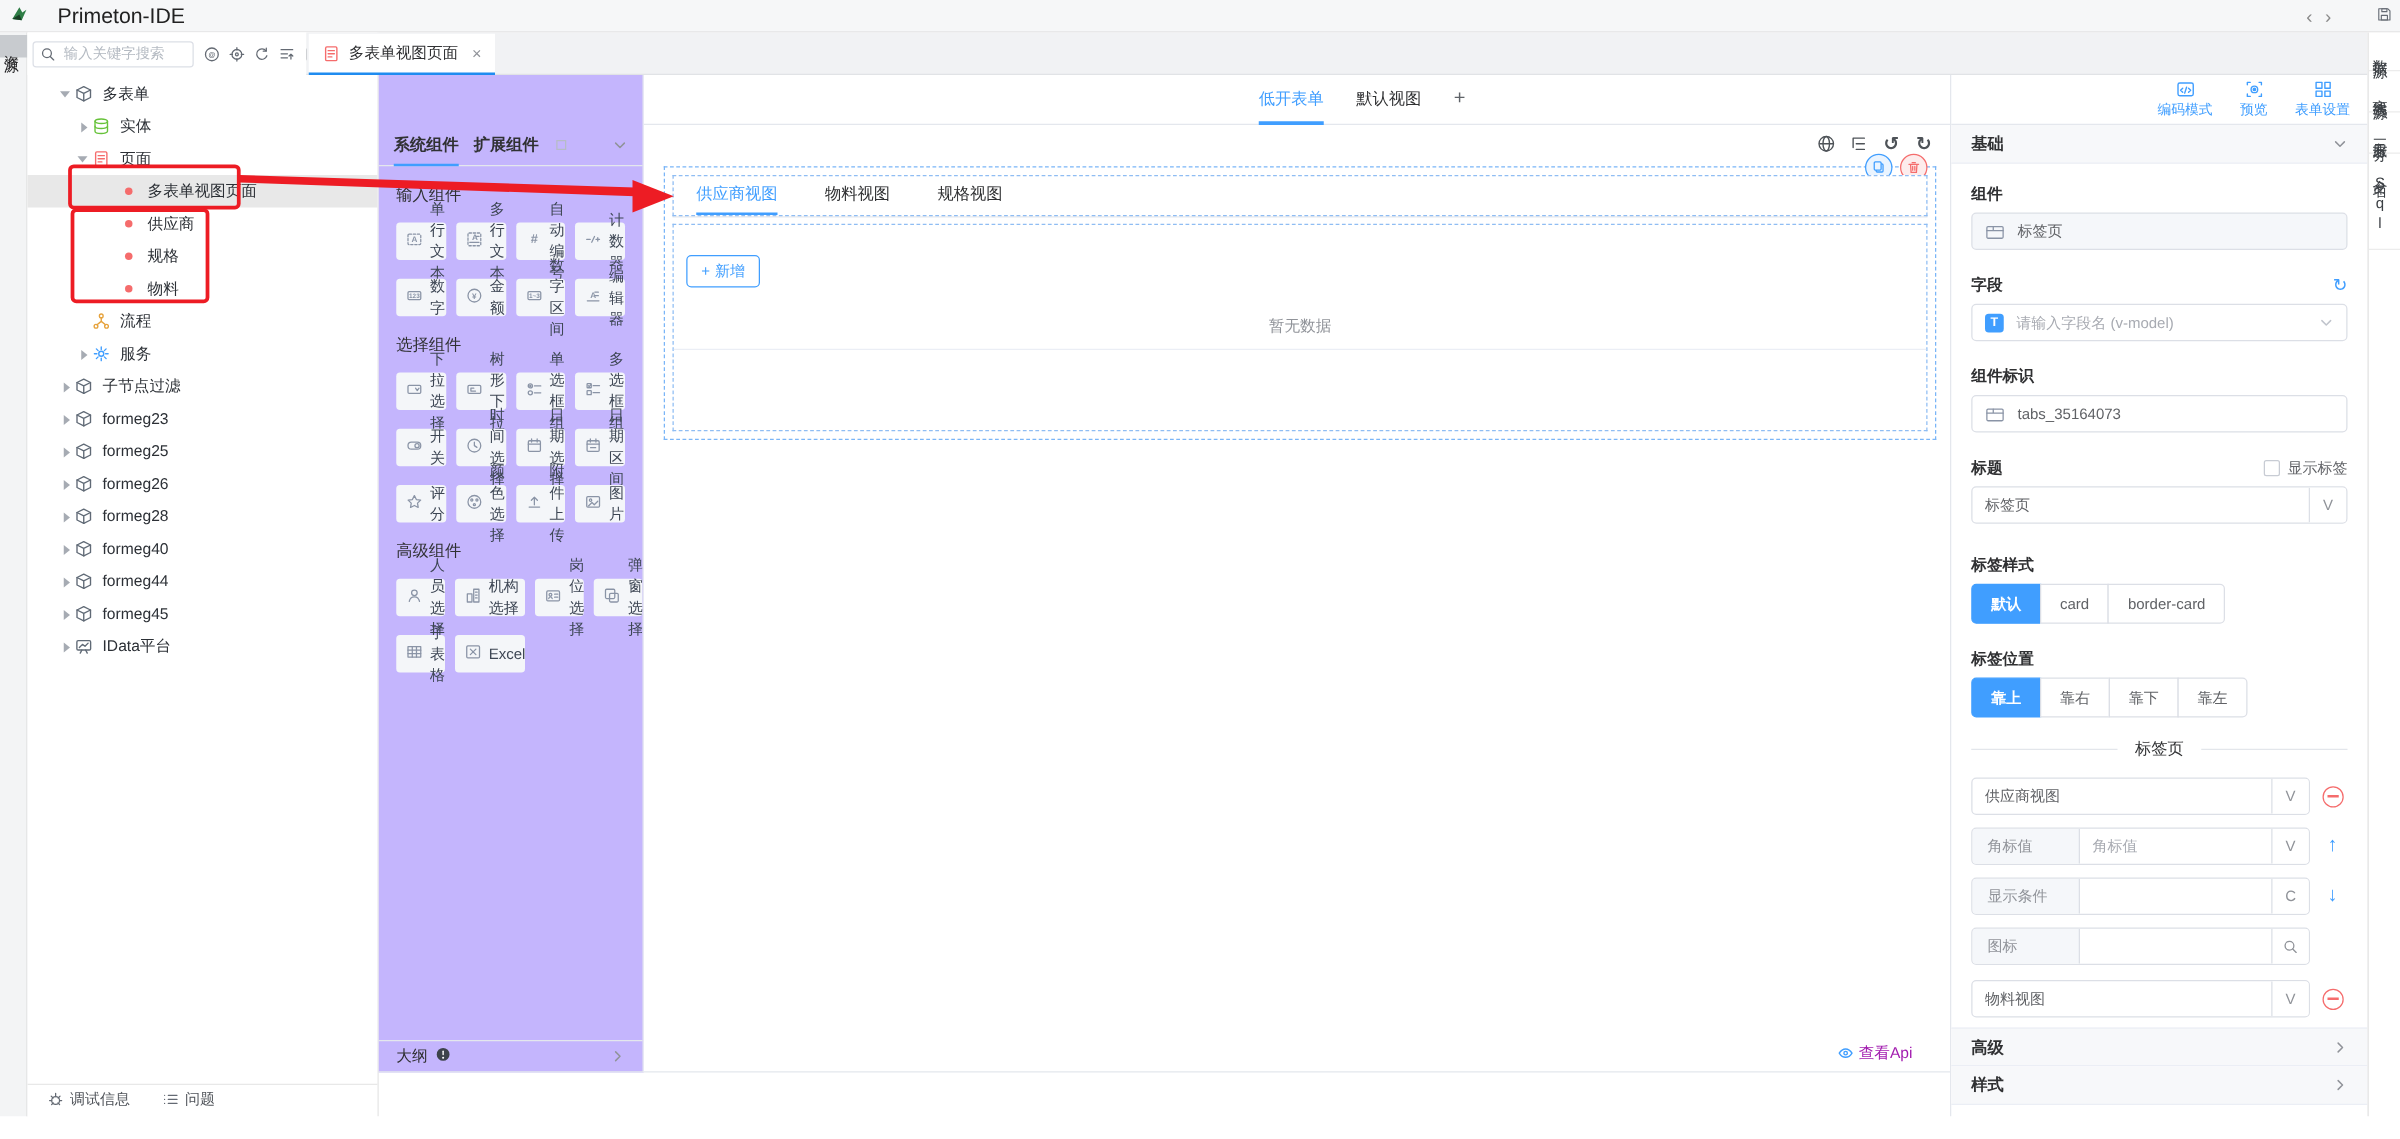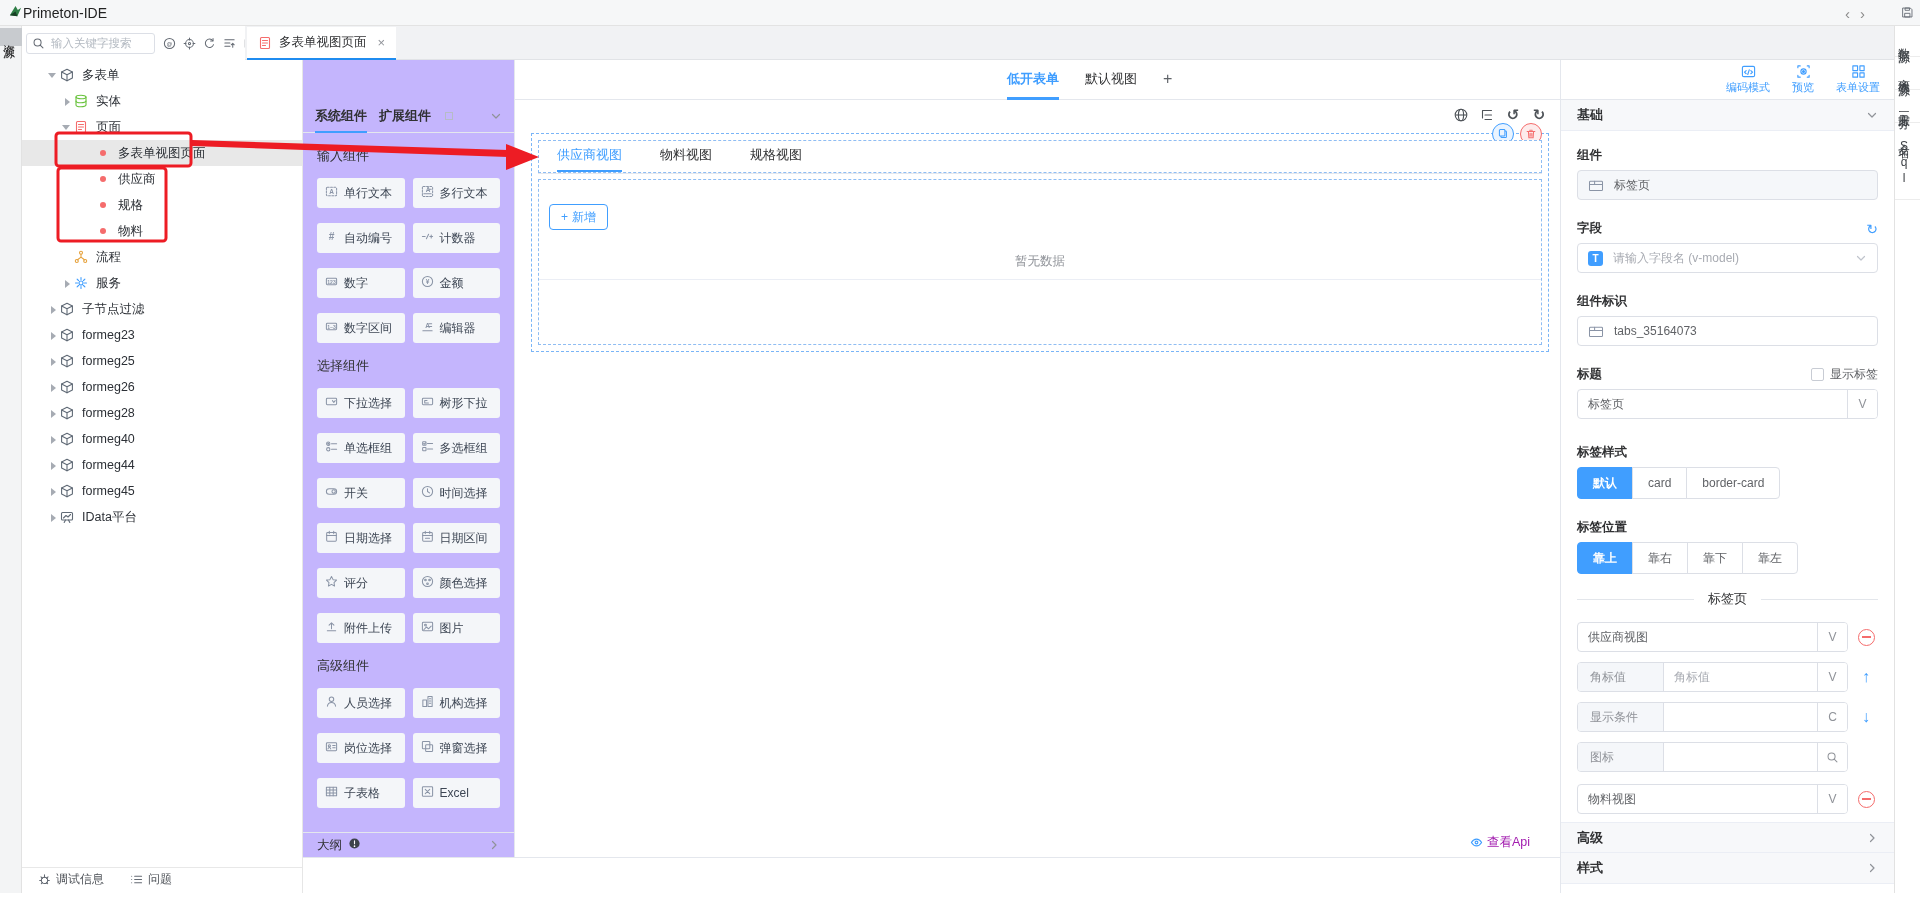--- a/index.html
+++ b/index.html
@@ -3,21 +3,21 @@
 <meta charset="utf-8">
 <style>
   html,body{margin:0;padding:0;background:#fff}
   .stage{position:relative;width:1920px;height:911px;overflow:hidden;
     font-family:"Liberation Sans","DejaVu Sans",sans-serif;font-size:12px;color:#303133;background:#fff}
   .stage *{box-sizing:border-box}
 
   
   .titlebar{position:absolute;left:0;top:0;width:1920px;height:26px;background:#f6f7f8;
     border-bottom:1px solid #e3e3e3;display:flex;align-items:center;padding:0 8px}
-  .titlebar .app-title{margin-left:0;font-size:14px;color:#222}
+  .titlebar .app-title{margin-left:23px;font-size:17px;color:#222}
   .titlebar .tb-right{position:absolute;right:6px;top:0;height:26px;display:flex;align-items:center;gap:10px;color:#8a8a8a;font-size:15px}
 
   
   .left-strip{position:absolute;left:0;top:26px;width:22px;height:867px;background:#f3f4f5;border-right:1px solid #e2e2e2}
   .res-tab{margin-top:2px;width:22px;padding:7px 0;background:#c8cbcf;color:#1d1d1f;
     writing-mode:vertical-lr;text-orientation:upright;text-align:center;font-size:12px;letter-spacing:2px}
 
   
   .sidebar{position:absolute;left:22px;top:26px;width:281px;height:867px;background:#fff;border-right:1px solid #e6e6e6}
   .side-toolbar{position:absolute;left:0;top:0;width:223px;height:34px;display:flex;align-items:center;padding:0 4px;background:#fff}
@@ -47,33 +47,33 @@
   
   .palette{position:absolute;left:303px;top:60px;width:212px;height:798px;background:#c4b5fd;border-right:1px solid #e4e7ed;border-bottom:1px solid #e4e7ed}
   .palette-head{position:absolute;left:0;top:40px;width:100%;height:33px;border-bottom:1px solid #e4e7ed;
     display:flex;align-items:center;padding:0 12px;gap:12px}
   .ptab{font-size:13px;font-weight:700;color:#303133;height:33px;line-height:31px}
   .ptab.on{border-bottom:2px solid #409eff}
   .mini-sq{width:8px;height:8px;border:1px solid #b6bcc6;margin-left:2px}
   .palette-head .chev{margin-left:auto}
   .palette-body{position:absolute;left:0;top:73px;width:100%;bottom:25px;padding:0 14px;overflow:hidden}
   .pg-title{margin:14px 0 13px;font-size:13px;color:#303133}
-  .pg-grid{display:grid;grid-template-columns:1fr 1fr;gap:15px 8px}
+  .pg-grid{display:grid;grid-template-columns:1fr 1fr 1fr 1fr;gap:15px 8px}
   .pitem{height:30px;background:#f4f6f9;border-radius:3px;display:flex;align-items:center;padding-left:8px;gap:6px;
     font-size:12px;color:#3d4654;cursor:grab}
   .palette-footer{position:absolute;left:0;bottom:0;width:100%;height:25px;border-top:1px solid #e4e7ed;
     display:flex;align-items:center;padding:0 14px;gap:6px;font-size:12.5px;color:#303133}
   .palette-footer .chev{margin-left:auto;transform:rotate(-90deg)}
 
   
   .canvas{position:absolute;left:515px;top:60px;width:1045px;height:798px;background:#fff;border-bottom:1px solid #e4e7ed}
   .view-tabs{position:absolute;left:0;top:0;width:100%;height:40px;border-bottom:1px solid #e4e7ed}
   .vt-group{position:absolute;left:492px;top:0;height:40px;display:flex;align-items:center;gap:26px}
   .vtab{font-size:13px;color:#303133;height:40px;line-height:37px}
-  .vtab.on{color:#409eff;border-bottom:3px solid #409eff;font-weight:700}
+  .vtab.on{color:#409eff;border-bottom:3px solid #409eff;font-weight:400}
   .vtab.plus{font-size:16px;color:#5f6368}
   .canvas-toolbar{position:absolute;top:46px;right:12px;display:flex;align-items:center;gap:8px;color:#4e5358}
   .ct-i{width:18px;height:18px;display:flex;align-items:center;justify-content:center;font-size:15px;font-weight:600}
   .design-box{position:absolute;left:16px;top:73px;width:1018px;height:219px;border:1px dashed #7ab5f7;background:#fff}
   .badges{position:absolute;top:-11px;right:6px;display:flex;gap:6px}
   .badge{width:22px;height:22px;border-radius:50%;display:flex;align-items:center;justify-content:center}
   .badge.copy{border:1px solid #409eff;background:#eaf4ff}
   .badge.del{border:1px solid #f56c6c;background:#fdecec}
   .tabs-header{position:absolute;left:6px;top:6px;right:6px;height:33px;border:1px dashed #8fbdf3;
     box-shadow:0 1px 0 #e4e7ed;display:flex;align-items:flex-end;padding-left:18px;gap:38px;background:#fff}

